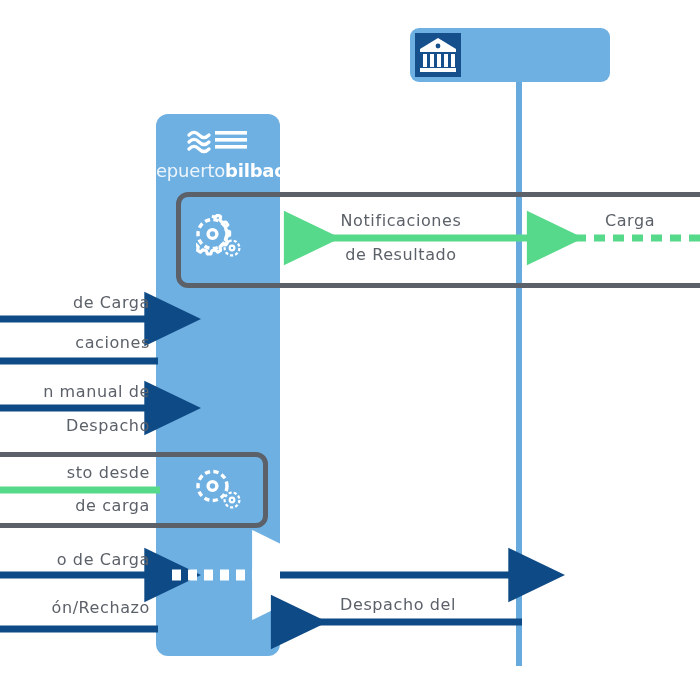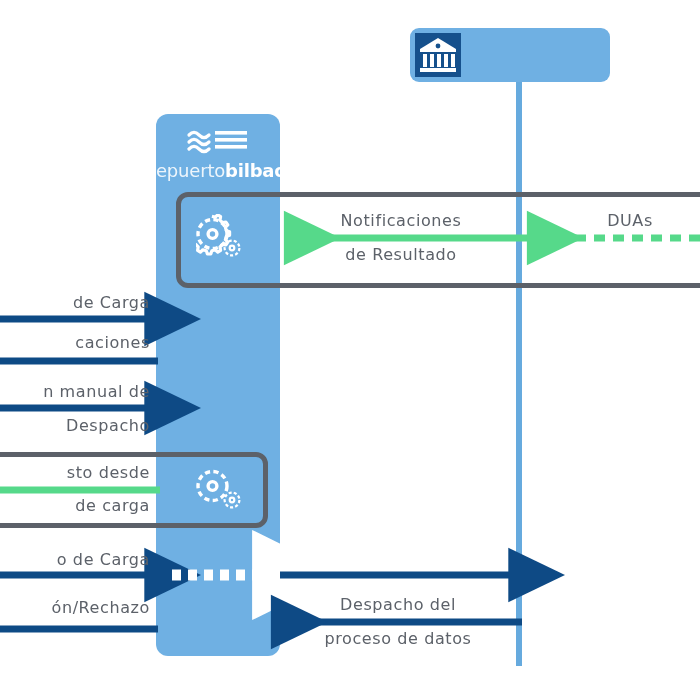--- a/index.html
+++ b/index.html
@@ -242,32 +242,31 @@
     <line x1="280" y1="575" x2="516" y2="575" stroke="#0e4a85" stroke-width="7" marker-end="url(#head-navy-right)"></line>
 
     <line x1="0" y1="629" x2="158" y2="629" stroke="#0e4a85" stroke-width="7"></line>
 
     <line x1="522" y1="622" x2="280" y2="622" stroke="#0e4a85" stroke-width="7" marker-end="url(#head-navy-left)"></line>
   </svg>
 
   <div class="abs flow-label label-center" style="left:300px; top:212px; width:202px;">Notificaciones</div>
   <div class="abs flow-label label-center" style="left:300px; top:246px; width:202px;">de Resultado</div>
 
-  <div class="abs flow-label label-center" style="left:560px; top:212px; width:140px;">DUAs</div>
+  <div class="abs flow-label label-center" style="left:560px; top:212px; width:140px;">Carga</div>
 
   <div class="abs flow-label label-right" style="left:-10px; top:294px; width:160px;">de Carga</div>
 
   <div class="abs flow-label label-right" style="left:-10px; top:334px; width:160px;">caciones</div>
 
   <div class="abs flow-label label-right" style="left:-10px; top:383px; width:160px;">n manual de</div>
   <div class="abs flow-label label-right" style="left:-10px; top:417px; width:160px;">Despacho</div>
 
   <div class="abs flow-label label-right" style="left:-10px; top:464px; width:160px;">sto desde</div>
   <div class="abs flow-label label-right" style="left:-10px; top:497px; width:160px;">de carga</div>
 
   <div class="abs flow-label label-right" style="left:-10px; top:551px; width:160px;">o de Carga</div>
 
   <div class="abs flow-label label-right" style="left:-10px; top:599px; width:160px;">ón/Rechazo</div>
 
   <div class="abs flow-label label-center" style="left:292px; top:596px; width:212px;">Despacho del</div>
-  <div class="abs flow-label label-center" style="left:292px; top:630px; width:212px;">proceso de datos</div>
 
 </div>
 
 </body></html>

